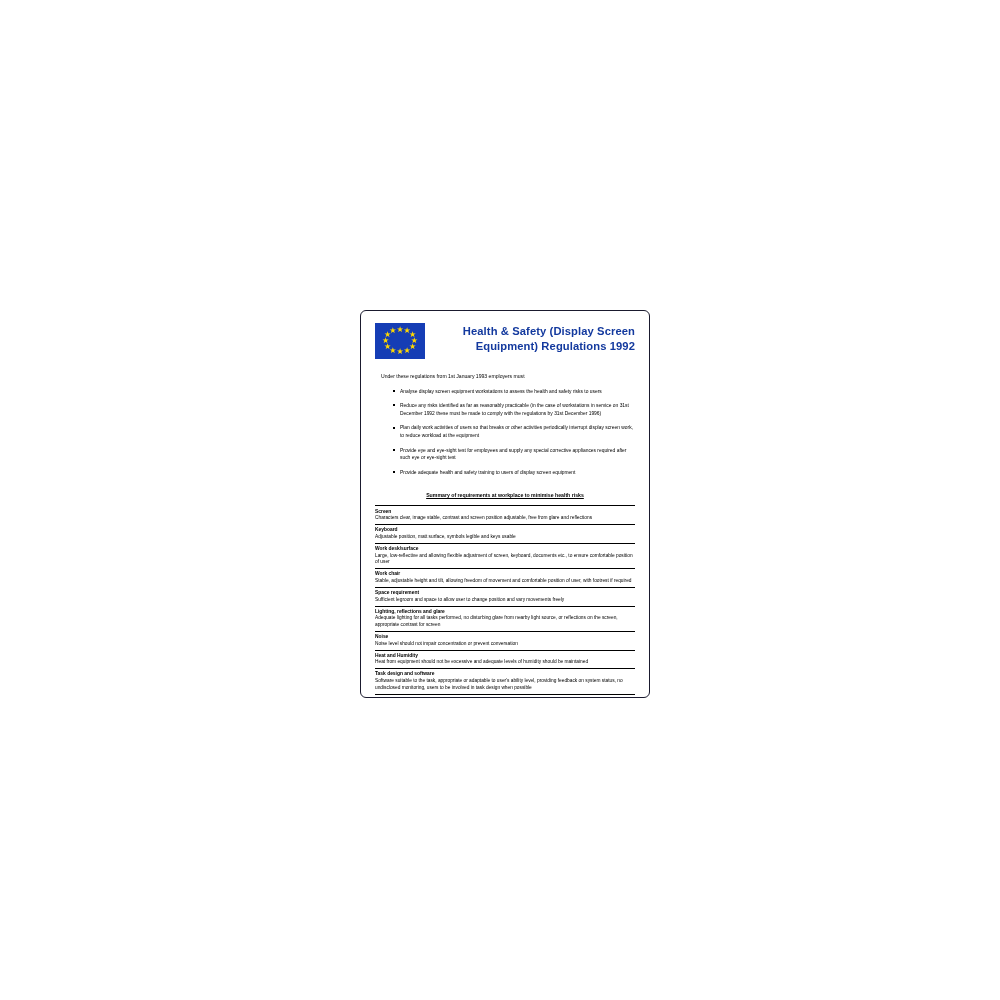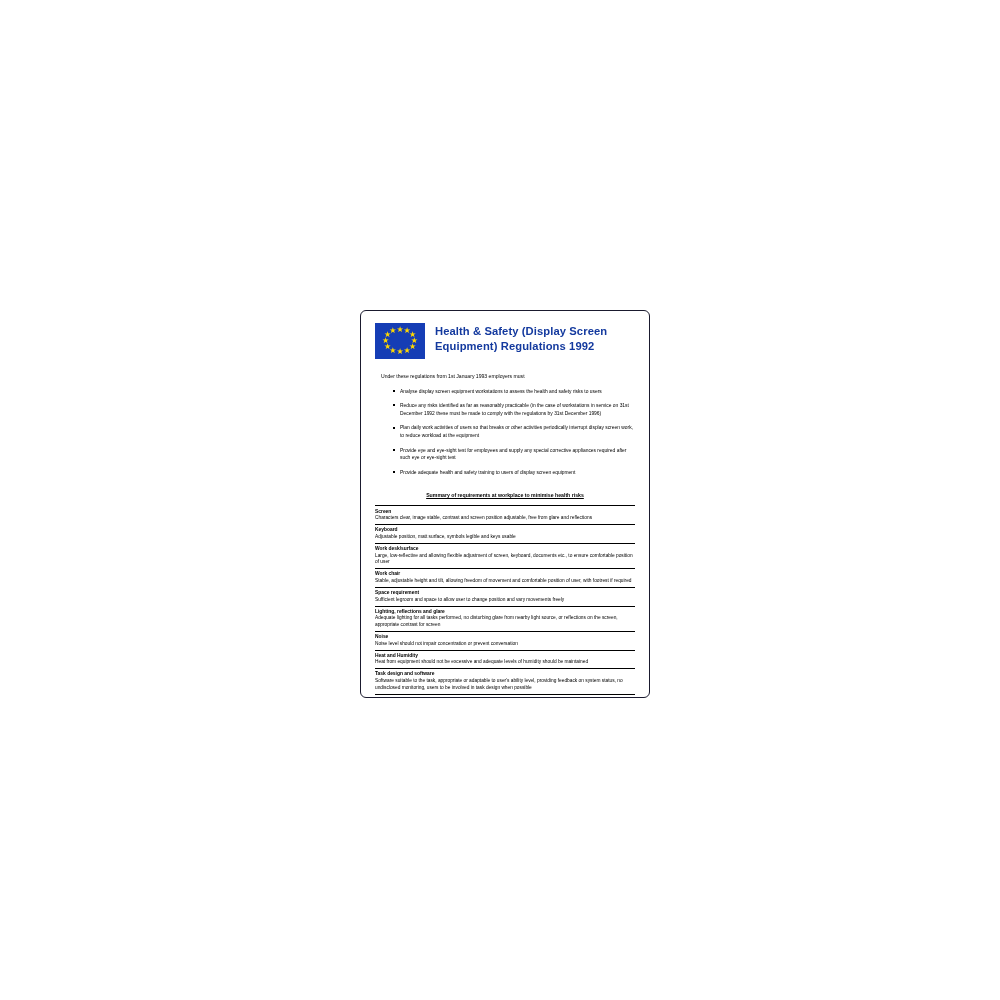--- a/index.html
+++ b/index.html
@@ -60,20 +60,21 @@
     text-align: center;
   }
 
   .title {
     font-size: 11.2px;
     font-weight: bold;
     color: #13399e;
     line-height: 1.32;
     letter-spacing: 0.1px;
     padding-top: 1px;
+    text-align: right;
   }
 
   
   .intro {
     font-size: 5.1px;
     color: #000;
     line-height: 1.5;
     margin: 0 0 7px 6px;
   }
 

